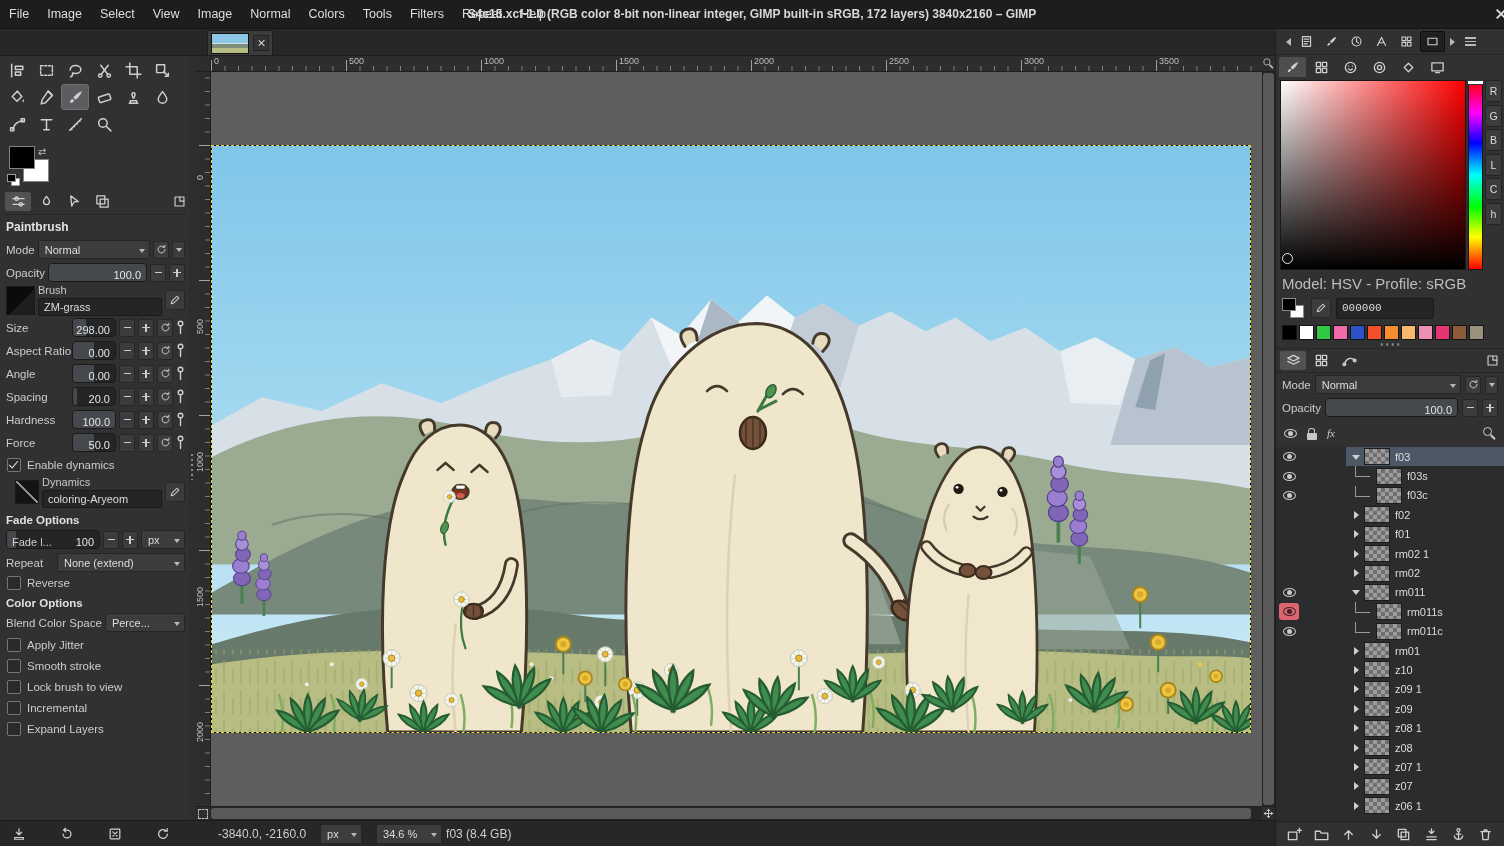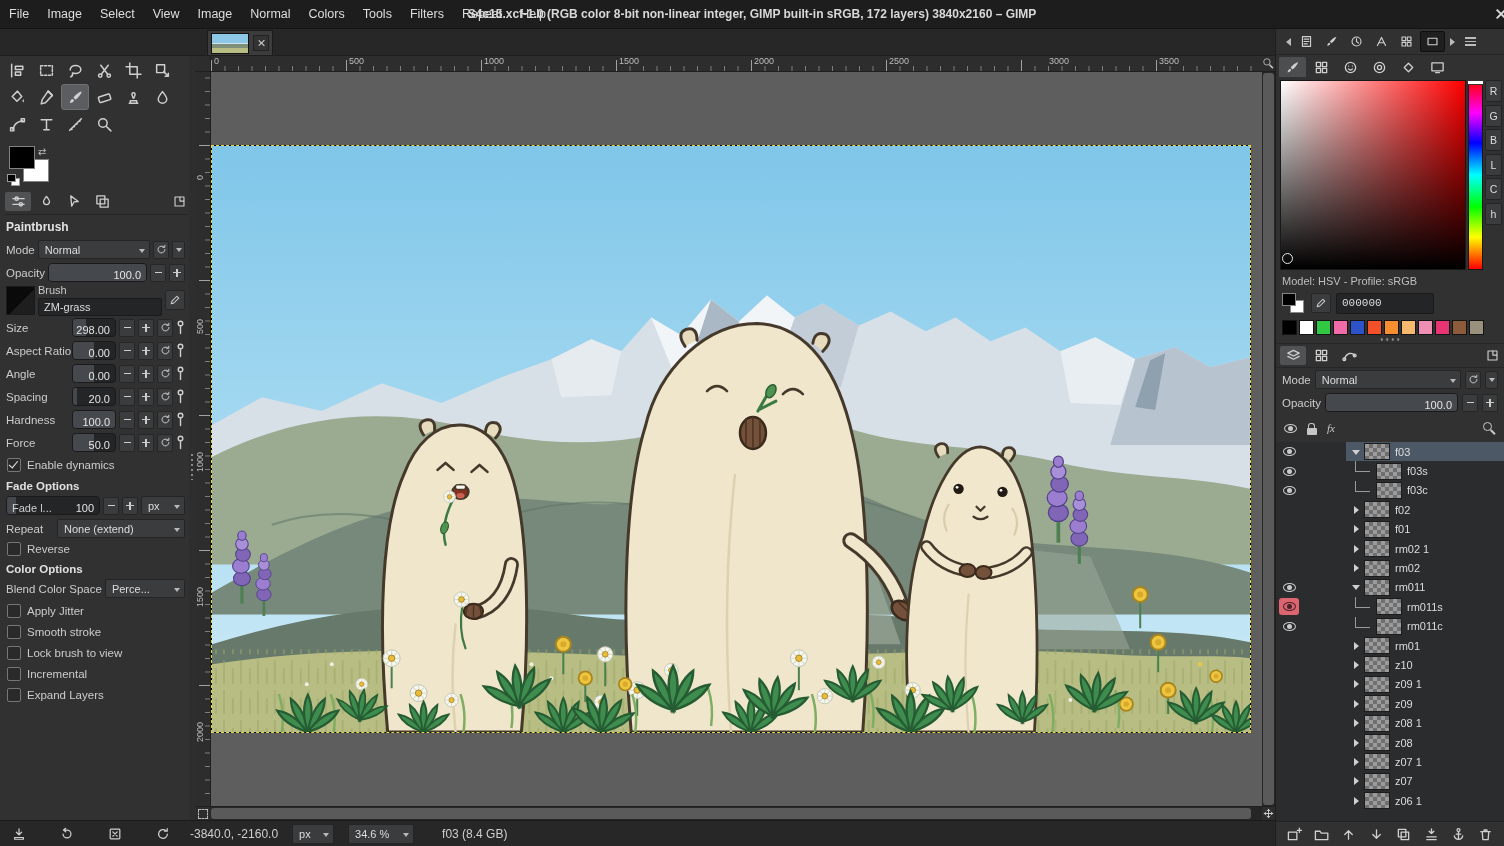--- a/index.html
+++ b/index.html
@@ -96,23 +96,23 @@
   .qmask{width:15px;background:#2d2d2d;border-top:1px solid #1f1f1f;display:flex;align-items:center;justify-content:center;flex:none}
   .qmask-i{width:8px;height:8px;border:1px dashed #b9b9b9}
   .hscroll{flex:1;background:#262626;padding:1px;box-sizing:border-box;border-top:1px solid #1f1f1f}
   .hthumb{width:99%;height:100%;background:#5a5a5a;border-radius:3px}
   .navbtn{width:13px;background:#2d2d2d;border-top:1px solid #1f1f1f;display:flex;align-items:center;justify-content:center;flex:none}
 
   
   .statusbar{height:26px;background:#272727;border-top:1px solid #1b1b1b;display:flex;align-items:center;font-size:12px;color:#cfcfcf}
   .sb-btn{width:22px;height:20px;display:flex;align-items:center;justify-content:center;margin-left:26px}
   .sb-btn:first-child{margin-left:8px}
-  .sb-pos{margin-left:16px;white-space:nowrap}
+  .sb-pos{margin-left:44px;white-space:nowrap}
   .sb-combo{margin-left:14px;height:20px}
-  .sb-status{margin-left:28px;white-space:nowrap}
+  .sb-status{margin-left:4px;white-space:nowrap}
 
   
   .east{flex:1;background:#313131;border-left:1px solid #1e1e1e;display:flex;flex-direction:column;min-width:0}
   .etabs1{height:25px;display:flex;align-items:center;gap:2px;padding:0 3px;border-bottom:1px solid #262626}
   .etab-sm{width:23px;height:19px;display:flex;align-items:center;justify-content:center;border-radius:2px}
   .etab-sm.dark{background:#1f1f1f;border:1px solid #0f0f0f}
   .arrow-btn{width:14px;height:19px;display:flex;align-items:center;justify-content:center}
   .tri-l{border:4px solid transparent;border-right:5px solid #bbb}
   .tri-r{border:4px solid transparent;border-left:5px solid #bbb}
   .burger{width:11px;height:9px;background:repeating-linear-gradient(#bbb 0 1.6px,transparent 1.6px 3.6px)}
@@ -121,21 +121,21 @@
   .etab.active{background:#4c4e50}
   .picker{position:relative;height:196px;flex:none}
   .sv-square{position:absolute;left:4px;top:3px;width:184px;height:188px;border:1px solid #181818;
     background:linear-gradient(to top,#000,rgba(0,0,0,0)),linear-gradient(to right,#fff,#f00)}
   .sv-mark{position:absolute;left:6px;top:176px;width:9px;height:9px;border:1.5px solid #e8e8e8;border-radius:50%}
   .hue-strip{position:absolute;left:192px;top:3px;width:13px;height:188px;border:1px solid #181818;
     background:linear-gradient(#f00,#f0f 17%,#00f 33%,#0ff 50%,#0f0 67%,#ff0 83%,#f00)}
   .hue-mark{position:absolute;left:191px;top:3px;width:15px;height:3px;background:#fff;border:1px solid #333}
   .ch-col{position:absolute;left:209px;top:3px;width:17px;display:flex;flex-direction:column;gap:2.5px}
   .chbtn{height:20px;background:#3b3c3e;border:1px solid #242424;border-radius:2px;font-size:10.5px;color:#ddd;display:flex;align-items:center;justify-content:center}
-  .model-line{font-size:11px;color:#bdbdbd;padding:2px 0 1px 6px;white-space:nowrap}
+  .model-line{font-size:15px;color:#bdbdbd;padding:2px 0 1px 6px;white-space:nowrap}
   .hex-row{display:flex;align-items:center;gap:5px;padding:3px 6px;height:24px}
   .mini2{position:relative;width:24px;height:20px;flex:none}
   .mini2::before{content:"";position:absolute;left:0;top:0;width:12px;height:11px;background:#000;border:1px solid #888;z-index:1}
   .mini2::after{content:"";position:absolute;left:8px;top:7px;width:12px;height:11px;background:#fff;border:1px solid #888}
   .hex-input{width:86px;height:19px;background:#242526;border:1px solid #1a1a1a;border-radius:2px;color:#ddd;font-size:11px;padding:0 5px;font-family:"Liberation Mono",monospace}
   .pal-row{display:flex;gap:2px;padding:2px 6px 0 6px}
   .pal-sw{width:15px;height:15px;border:1px solid #141414;box-sizing:border-box}
   .pal-handle{width:22px;height:5px;margin:2px auto 1px auto;background:radial-gradient(circle,#8e8e8e 1px,transparent 1.4px) 0 0/5.5px 5px}
   .ltabs{display:flex;align-items:center;gap:2px;padding:2px 4px;border-top:1px solid #262626;border-bottom:1px solid #262626}
   .erow{display:flex;align-items:center;gap:4px;padding:0 6px;height:23px}
@@ -521,20 +521,32 @@
                   <path d="M4.5 6.5v7"></path>
                 </svg>
               </span>
           </div>
 
           <div class="chk-row">
             <span class="cb on"></span>
             <span>Enable dynamics</span>
           </div>
 
+          <div class="orow" style="height:34px;padding-left:12px">
+            <span class="thumb-box dyn-thumb"></span>
+            <span class="stack-lab">
+              <span class="slabel-sm">Dynamics</span>
+              <span class="field-sm">coloring-Aryeom</span>
+            </span>
+            <span class="edit-btn">
+                <svg class="svgi" width="12" height="12" viewBox="0 0 16 16">
+                  <path d="M3 13l1-3.5L10.5 3l2.5 2.5L6.5 12z"></path>
+                </svg>
+              </span>
+          </div>
 
           <div class="sect">Fade Options</div>
 
           <div class="orow">
             <span class="sfield" style="flex:1.2">
               <span class="sfill" style="width: 10%;"></span>
               <span class="sname">Fade l...</span>
               <span class="sval">100</span>
             </span>
             <span class="tb">
@@ -597,21 +609,21 @@
         <div class="canvas-col">
           <div class="ruler-row">
             <span class="corner"></span>
             <div class="hruler">
               <span class="hrn" style="left:3px">0</span>
               <span class="hrn" style="left:138px">500</span>
               <span class="hrn" style="left:273px">1000</span>
               <span class="hrn" style="left:408px">1500</span>
               <span class="hrn" style="left:543px">2000</span>
               <span class="hrn" style="left:678px">2500</span>
-              <span class="hrn" style="left:838px">3000</span>
+              <span class="hrn" style="left:813px">3000</span>
               <span class="hrn" style="left:948px">3500</span>
             </div>
             <span class="zoomfit">
                 <span class="mag" style="transform:scale(.8)"></span>
               </span>
           </div>
           <div class="canvas-row">
             <div class="vruler">
               <span class="vrn" style="top:108px">0</span>
               <span class="vrn" style="top:262px">500</span>

